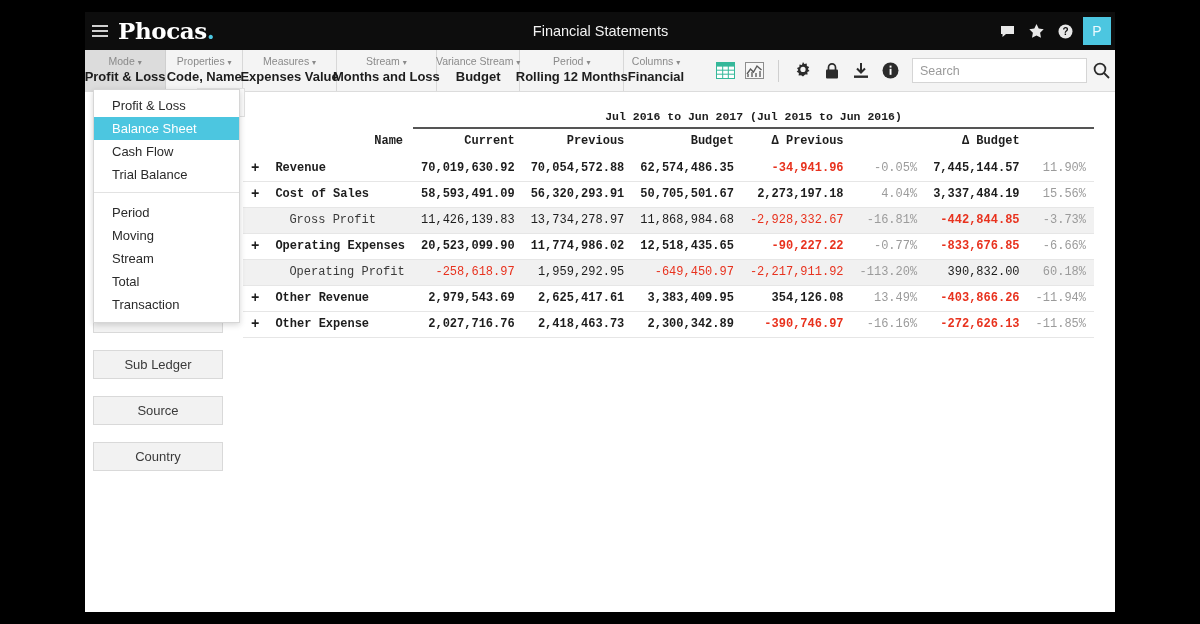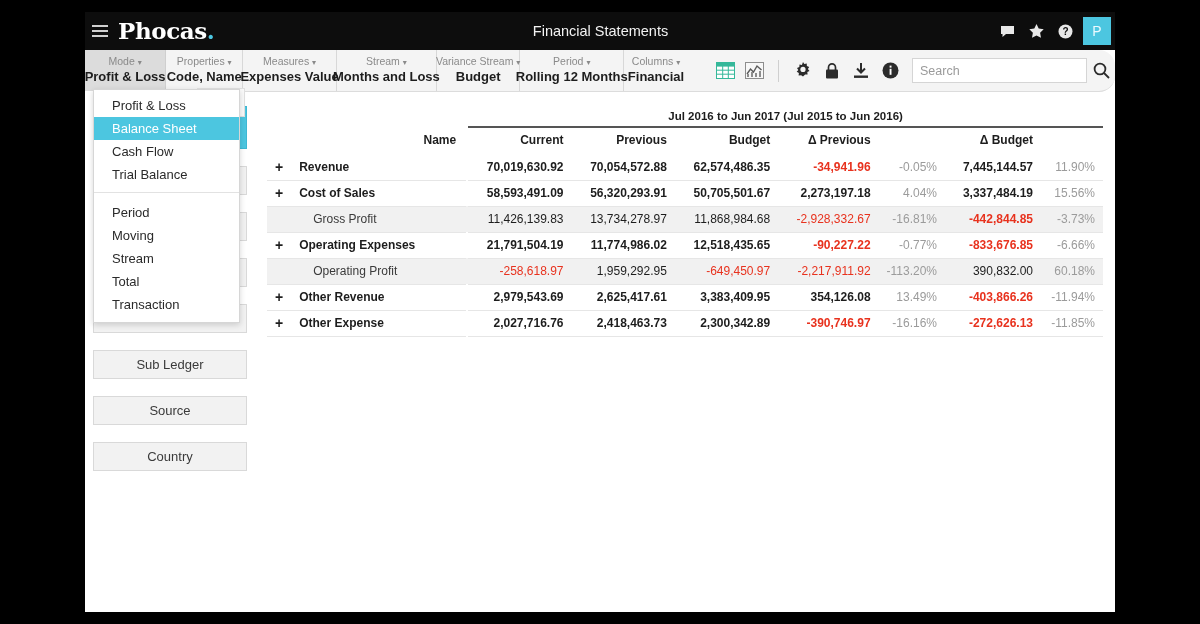--- a/index.html
+++ b/index.html
@@ -46,21 +46,21 @@
   }
   .avatar {
     width: 28px; height: 28px; background: #4cc6e0; color: #eafaff;
     display: flex; align-items: center; justify-content: center;
     font-size: 14px; margin-right: 4px; cursor: pointer;
   }
 
   
   .toolbar {
     height: 42px; background: #f4f4f4; border-bottom: 1px solid #dcdcdc;
-    display: flex; align-items: stretch; position: relative; border-radius: 16px;
+    display: flex; align-items: stretch; position: relative;
   }
   .tb-item {
     padding: 3px 11px 4px 11px; display: flex; flex-direction: column;
     align-items: center; justify-content: center;
     border-right: 1px solid #d8d8d8; cursor: pointer; min-width: 64px;
   }
   .tb-item.active { background: #dcdcdc; border-right-color: #cfcfcf; }
   .tb-top { font-size: 10.5px; color: #8a8a8a; line-height: 13px; white-space: nowrap;}
   .tb-top .caret { font-size: 8px; }
   .tb-val { font-size: 13px; font-weight: bold; color: #1d1d1d; line-height: 16px; white-space: nowrap;}
@@ -97,21 +97,21 @@
     box-shadow: 0 2px 6px rgba(0,0,0,0.16); z-index: 40; padding: 4px 0 6px 0;
   }
   .dd-item {
     height: 23px; display: flex; align-items: center; padding-left: 18px;
     font-size: 13px; color: #2a2a2a; cursor: pointer;
   }
   .dd-item.hl { background: #4cc6e0; color: #ffffff; }
   .dd-sep { height: 1px; background: #e2e2e2; margin: 6px 0 8px 0; }
 
   
-  .content { flex: 1; padding: 18px 12px 0 12px; }
+  .content { flex: 1; padding: 18px 21px 0 12px; font-family: Liberation Mono, monospace; }
   table.fin { width: 100%; border-collapse: collapse; }
   .grouphdr td {
     text-align: center; font-size: 11.5px; font-weight: bold; color: #1d1d1d;
     padding-bottom: 4px; border-bottom: 2px solid #555; white-space: nowrap;
   }
   .grouphdr td.nohdr { border-bottom: none; }
   .colhdr td {
     font-size: 12px; font-weight: bold; color: #1d1d1d;
     padding: 5px 8px 7px 8px; text-align: right; white-space: nowrap;
   }
@@ -396,21 +396,21 @@
             <td class="num plain neg">-2,928,332.67</td>
             <td class="pct">-16.81%</td>
             <td class="num neg">-442,844.85</td>
             <td class="pct">-3.73%</td>
           </tr>
 
           <tr>
             <td class="c-exp">+</td>
             <td class="c-name">Operating Expenses</td>
             <td class="colgap"></td>
-            <td class="num">21,791,504.19</td>
+            <td class="num">20,523,099.90</td>
             <td class="num">11,774,986.02</td>
             <td class="num">12,518,435.65</td>
             <td class="num neg">-90,227.22</td>
             <td class="pct">-0.77%</td>
             <td class="num neg">-833,676.85</td>
             <td class="pct">-6.66%</td>
           </tr>
 
           <tr class="shaded">
             <td class="c-exp"></td>

